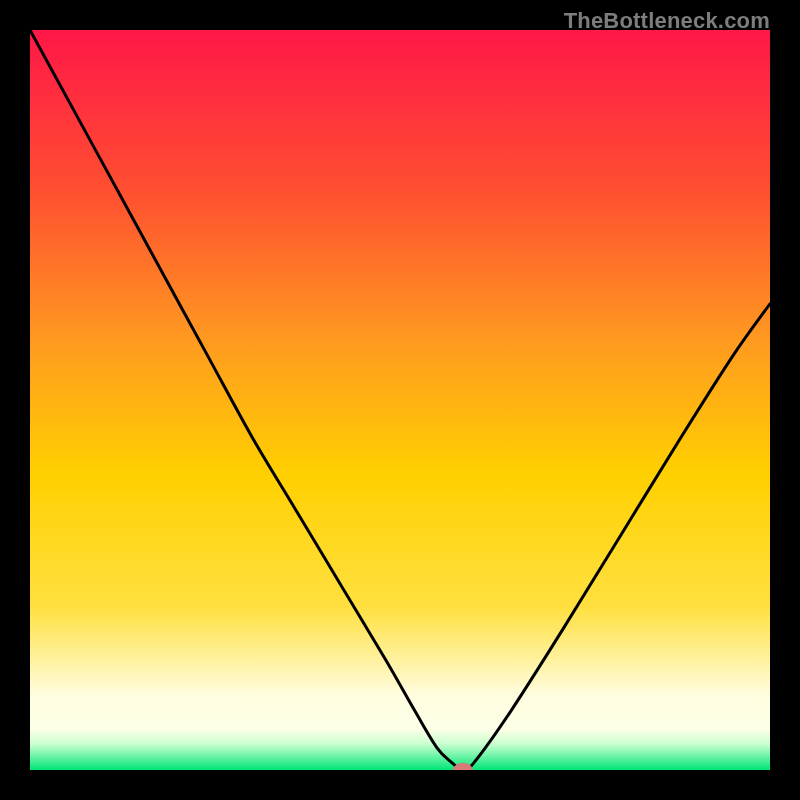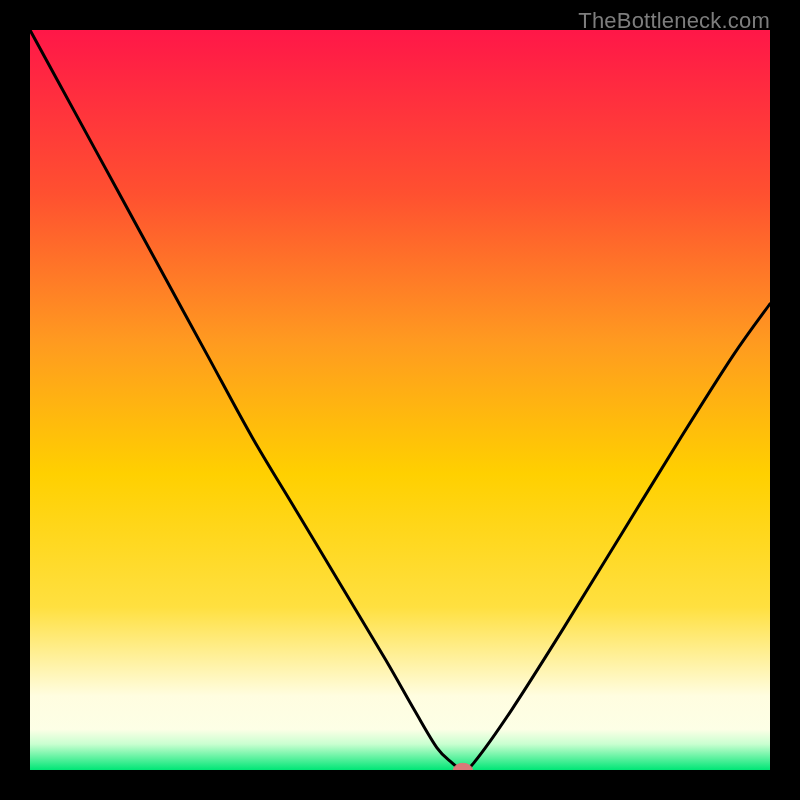--- a/index.html
+++ b/index.html
@@ -23,21 +23,21 @@
     width: 740px;
     height: 740px;
     overflow: hidden;
   }
   .watermark {
     position: absolute;
     top: 8px;
     right: 30px;
     color: #7d7d7d;
     font-size: 22px;
-    font-weight: 400;
+    font-weight: 700;
     letter-spacing: 0.2px;
     z-index: 5;
     text-align: center;
   }
   svg.chart {
     width: 100%;
     height: 100%;
     display: block;
   }
 </style>

